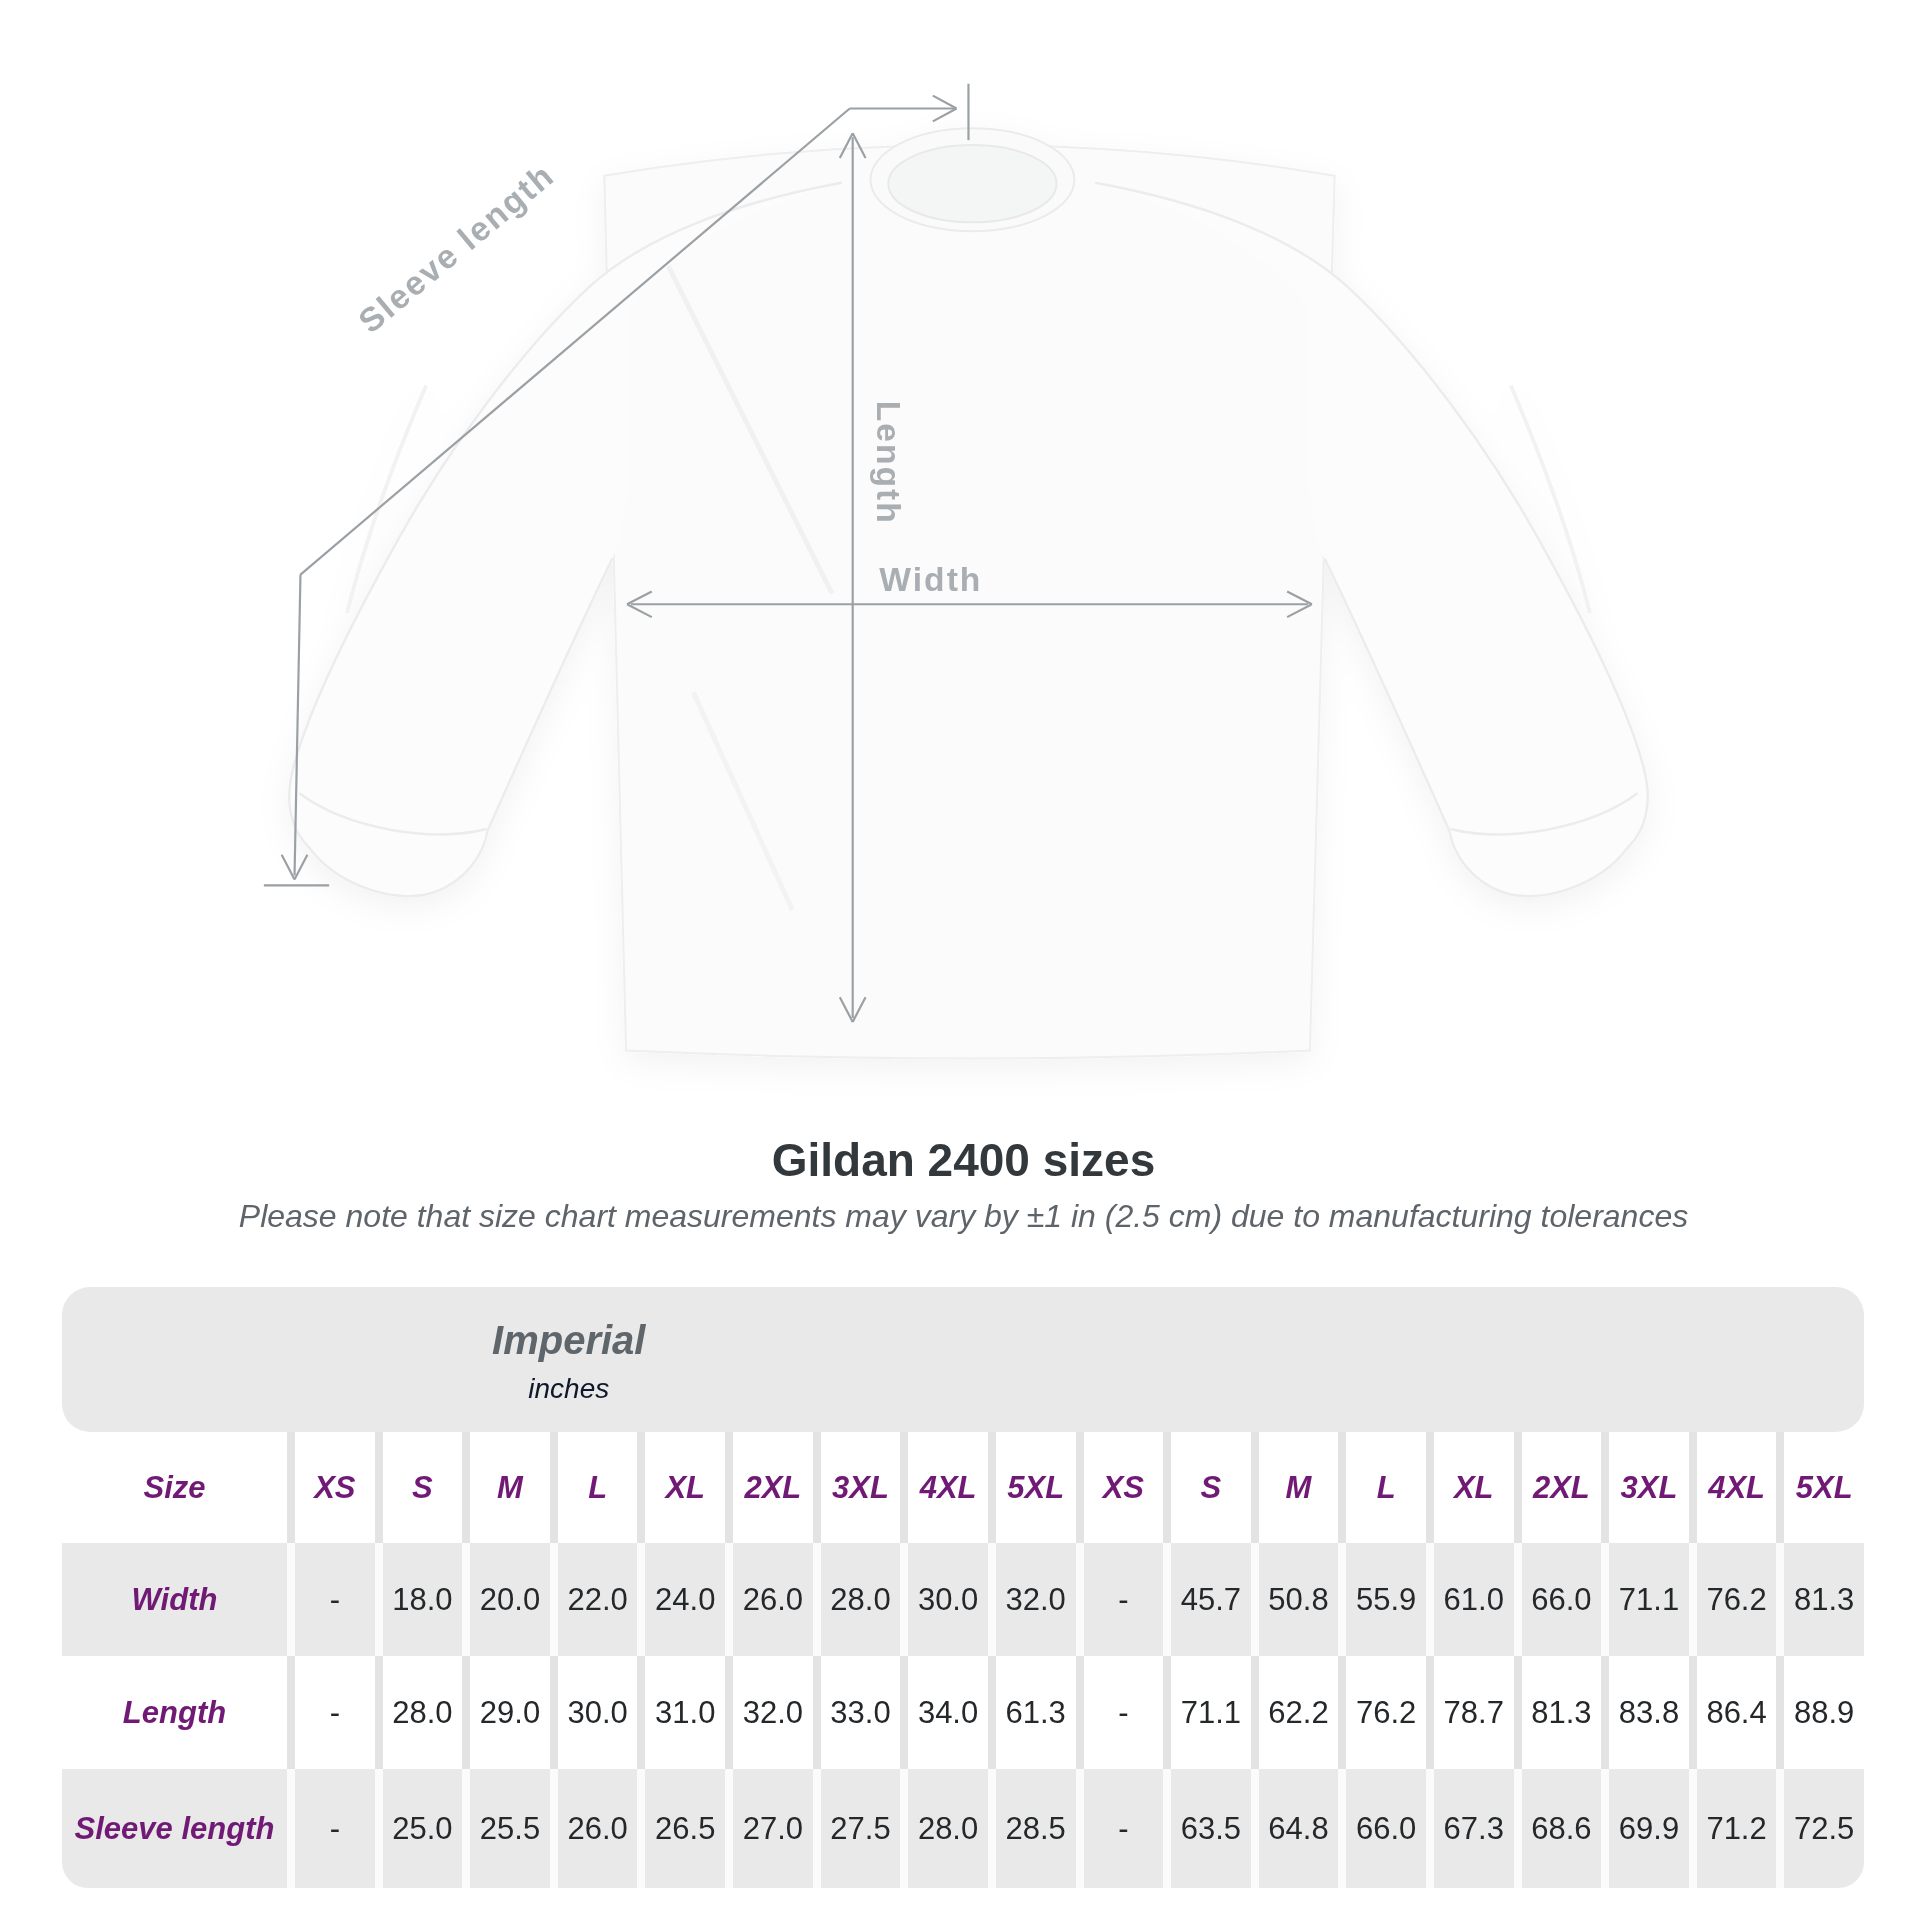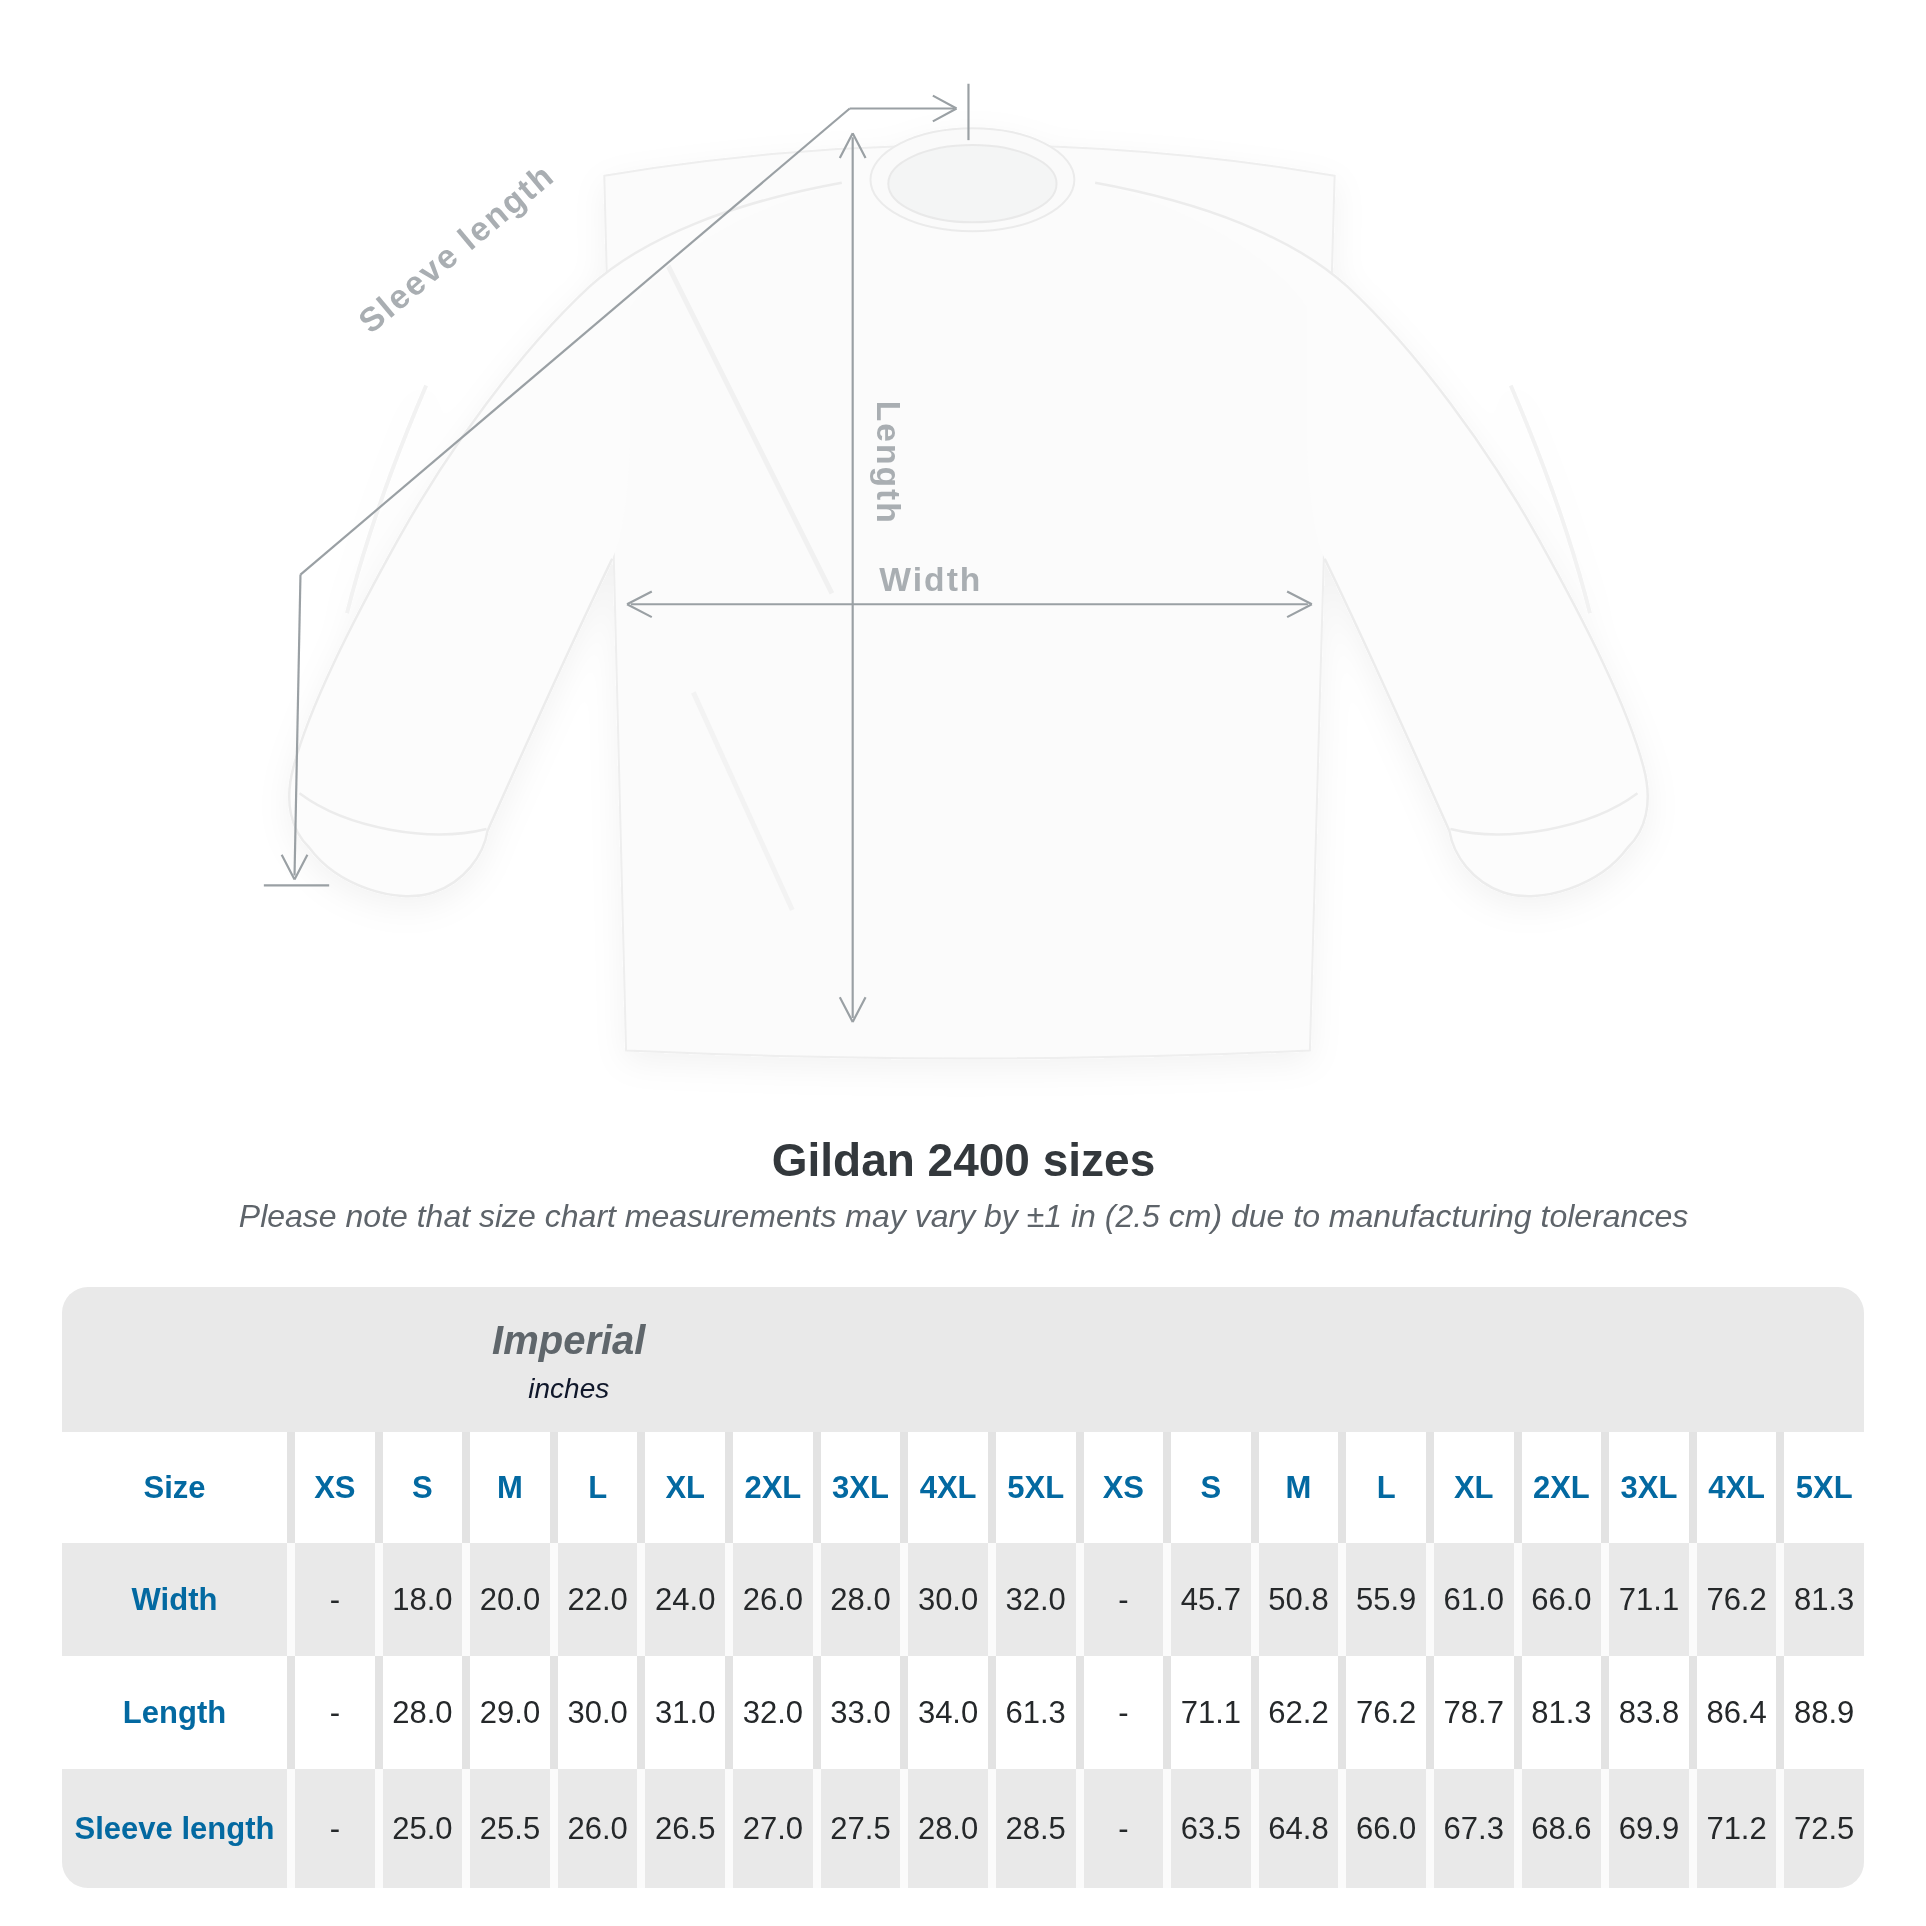--- a/index.html
+++ b/index.html
@@ -7,37 +7,37 @@
         font-family:"Liberation Sans", sans-serif;}
   .shirt-svg{position:absolute;left:198px;top:59px;width:1535px;height:1049px;}
   .mlabel{font-family:"Liberation Sans", sans-serif;font-weight:bold;font-size:34px;
           fill:#a9aeb2;letter-spacing:2px;}
   .page-title{position:absolute;left:0;top:1135px;width:100%;text-align:center;
               font-size:46px;font-weight:bold;color:#33383c;line-height:51px;margin:0;}
   .page-subtitle{position:absolute;left:0;top:1198px;width:100%;text-align:center;
               font-size:32px;font-style:italic;color:#5e646a;line-height:36px;margin:0;}
   .size-table{position:absolute;left:62px;top:1287px;width:1802px;border-radius:26px;
               overflow:hidden;}
-  .band{height:145px;background:#e9e9e9;display:grid;grid-template-columns:225px repeat(18,1fr);}
+  .band{height:145px;background:#e9e9e9;display:grid;grid-template-columns:225px repeat(18,1fr);border-radius:28px;}
   .unit{display:flex;flex-direction:column;align-items:center;justify-content:center;padding-top:4px;}
   .unit-imperial{grid-column:1/11;}
   .unit-metric{grid-column:11/20;}
   .unit-name{font-style:italic;font-weight:bold;font-size:40px;color:#5f666b;}
   .unit-sub{font-style:italic;font-size:28px;color:#0f172a;margin-top:10px;}
   .t-row{display:grid;grid-template-columns:225px repeat(18,1fr);column-gap:8px;}
   .t-row.header{height:111px;background:#e3e3e3;}
   .t-row.header .cell{background:#ffffff;}
   .t-row.data{height:113px;}
   .t-row.data:last-child{height:119px;}
   .t-row.g{background:#fbfbfb;}
   .t-row.g .cell{background:#e9e9e9;}
   .t-row.w{background:#e3e3e3;}
   .t-row.w .cell{background:#ffffff;}
   .cell{display:flex;align-items:center;justify-content:center;font-size:31px;}
-  .ch,.rl{font-weight:bold;color:#0369a1;}
+  .ch,.rl{font-weight:bold;color:#701a75;font-style:italic;}
   .cv{color:#25282a;}
 </style>
 </head>
 <body>
 
 <div class="page">
 
   <svg class="shirt-svg" viewBox="0 0 1550 1060">
     <defs>
       <filter id="soft" x="-20%" y="-20%" width="140%" height="140%">

